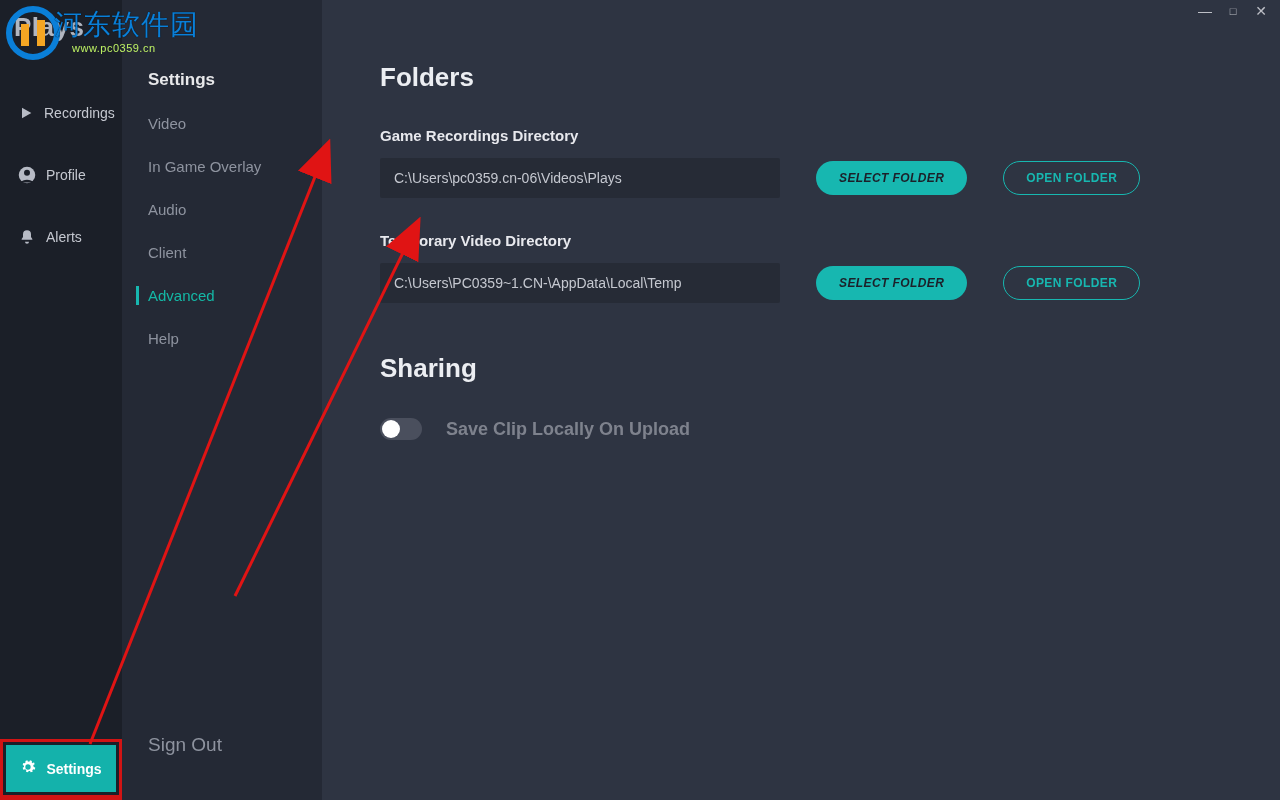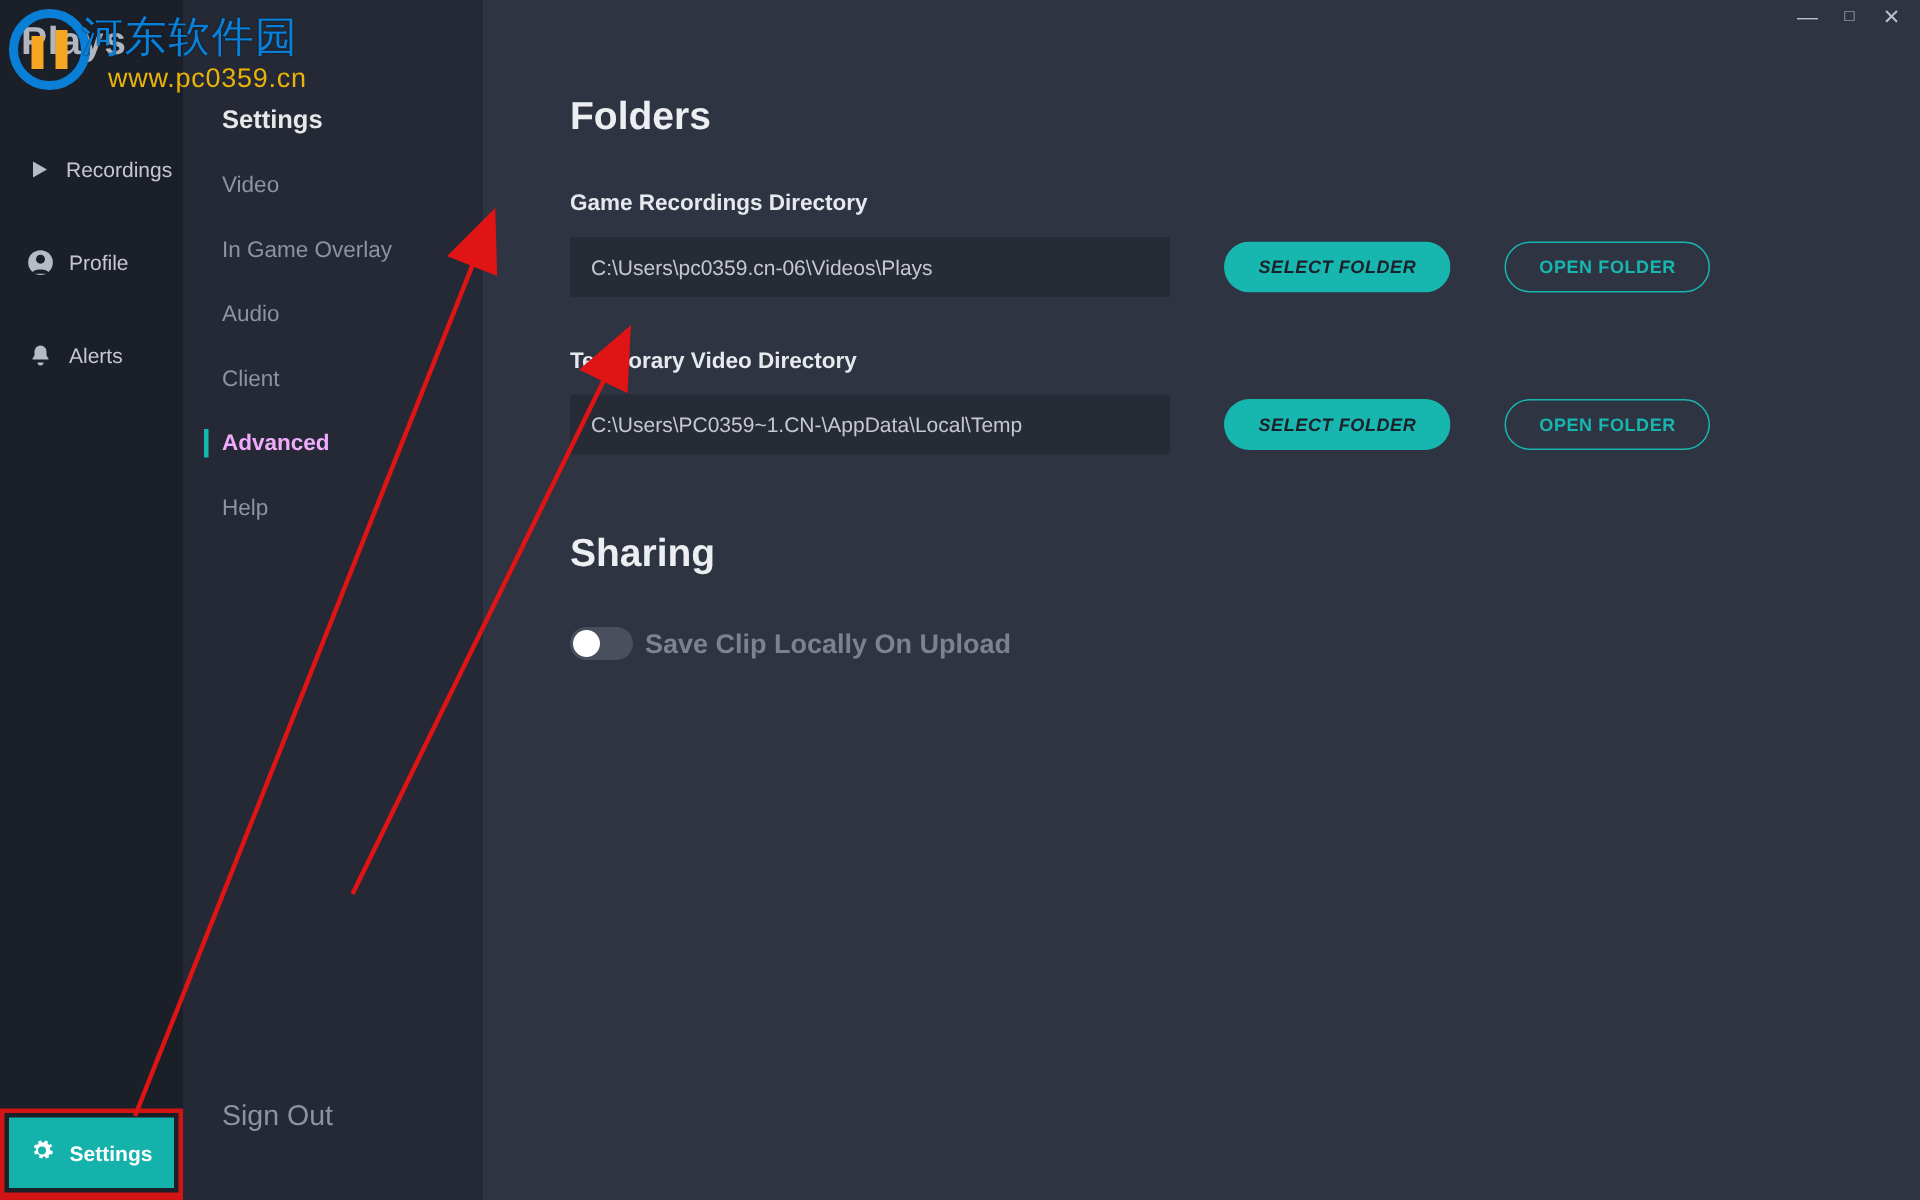--- a/index.html
+++ b/index.html
@@ -60,21 +60,21 @@
 }
 .settings-side .heading {
   font-size: 17px; font-weight: 700; color: #e8e8ea;
   padding: 0 26px 12px;
 }
 .settings-side ul { list-style: none; }
 .settings-side li {
   padding: 13px 26px; font-size: 15px; color: #8e939f;
   cursor: pointer; position: relative;
 }
-.settings-side li.active { color: #f0abfc; font-weight: 700; }
+.settings-side li.active { color: #14b8a6; font-weight: 400; }
 .settings-side li.active::before {
   content: ""; position: absolute; left: 14px; top: 12px; bottom: 12px;
   width: 3px; background: #17b7b0;
 }
 .settings-side .signout {
   margin-top: auto; margin-bottom: 30px;
   padding: 14px 26px; color: #8e939f; font-size: 19px; cursor: pointer;
 }
 
 
@@ -98,21 +98,21 @@
 .pill-btn {
   height: 34px; padding: 0 22px; border-radius: 20px;
   font-size: 12px; font-weight: 700; letter-spacing: .4px;
   display: inline-flex; align-items: center; cursor: pointer;
   border: 1px solid transparent;
 }
 .pill-btn.select { background: #17b7b0; color: #1c2029; font-style: italic; }
 .pill-btn.open   { background: transparent; border: 1px solid #17b7b0; color: #17b7b0; }
 
 .main h1.section2 { margin-top: 50px; }
-.toggle-row { display: flex; align-items: center; gap: 8px; }
+.toggle-row { display: flex; align-items: center; gap: 24px; }
 .toggle {
   width: 42px; height: 22px; border-radius: 20px;
   background: #4a4f5d; position: relative; cursor: pointer;
 }
 .toggle::after {
   content: ""; position: absolute; left: 2px; top: 2px;
   width: 18px; height: 18px; border-radius: 50%; background: #fff;
 }
 .toggle-label { font-size: 18px; font-weight: 600; color: #7e828d; }
 
@@ -133,21 +133,21 @@
 <body>
 
 <div class="wm-ring">
   <svg viewBox="0 0 54 54">
       <circle cx="27" cy="27" r="24" fill="none" stroke="#0a7fd8" stroke-width="6"></circle>
       <rect x="15" y="18" width="8" height="22" fill="#f5a623"></rect>
       <rect x="31" y="14" width="8" height="26" fill="#f5a623"></rect>
     </svg>
 </div>
 <span class="wm-text">河东软件园</span>
-<span style="position:absolute;left:72px;top:42px;font-size:18px;color:#eab308;z-index:3;letter-spacing:.5px">www.pc0359.cn</span>
+<span style="position:absolute;left:72px;top:42px;font-size:11px;color:#bef264;z-index:3;letter-spacing:.5px">www.pc0359.cn</span>
 
 <div class="titlebar">
   <span class="win-btn">—</span>
   <span class="win-btn square">□</span>
   <span class="win-btn">✕</span>
 </div>
 
 <div class="app-root">
 
   <div class="rail">

